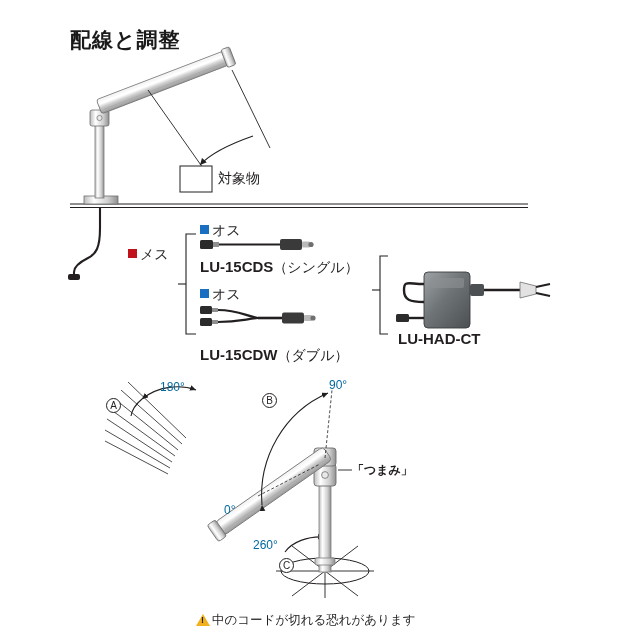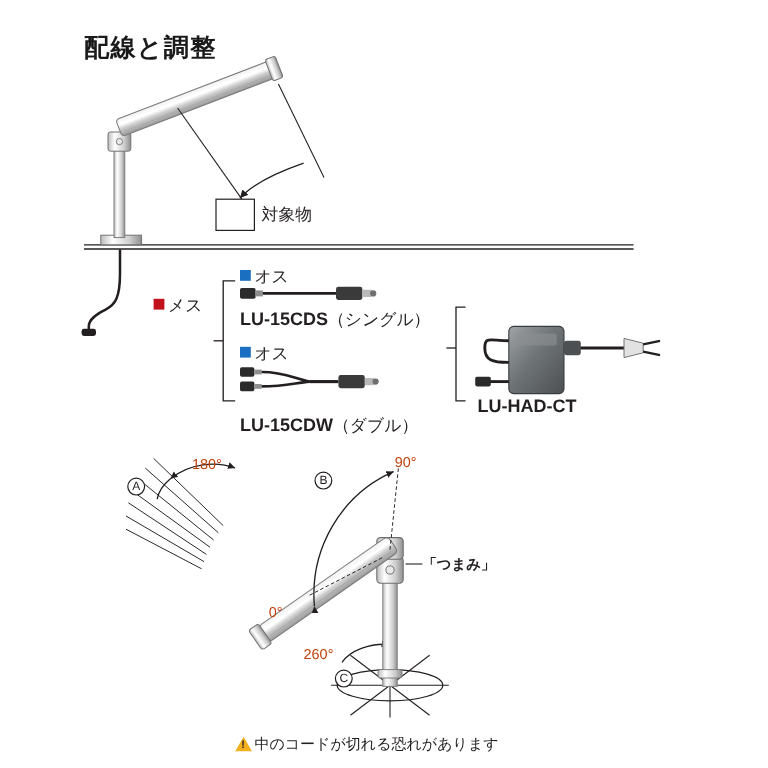--- a/index.html
+++ b/index.html
@@ -41,21 +41,21 @@
   .lbl-sm {
     position: absolute;
     font-size: 12px;
     color: #231f20;
     white-space: nowrap;
     font-weight: bold;
   }
   .lbl-deg {
     position: absolute;
     font-size: 12px;
-    color: #c2410c;
+    color: #0369a1;
     white-space: nowrap;
   }
   .sq {
     display:inline-block;
     width: 9px; height: 9px;
     vertical-align: 1px;
     margin-right: 3px;
   }
   .sq-blue { background: #1b6fc0; }
   .sq-red  { background: #c1121c; }

